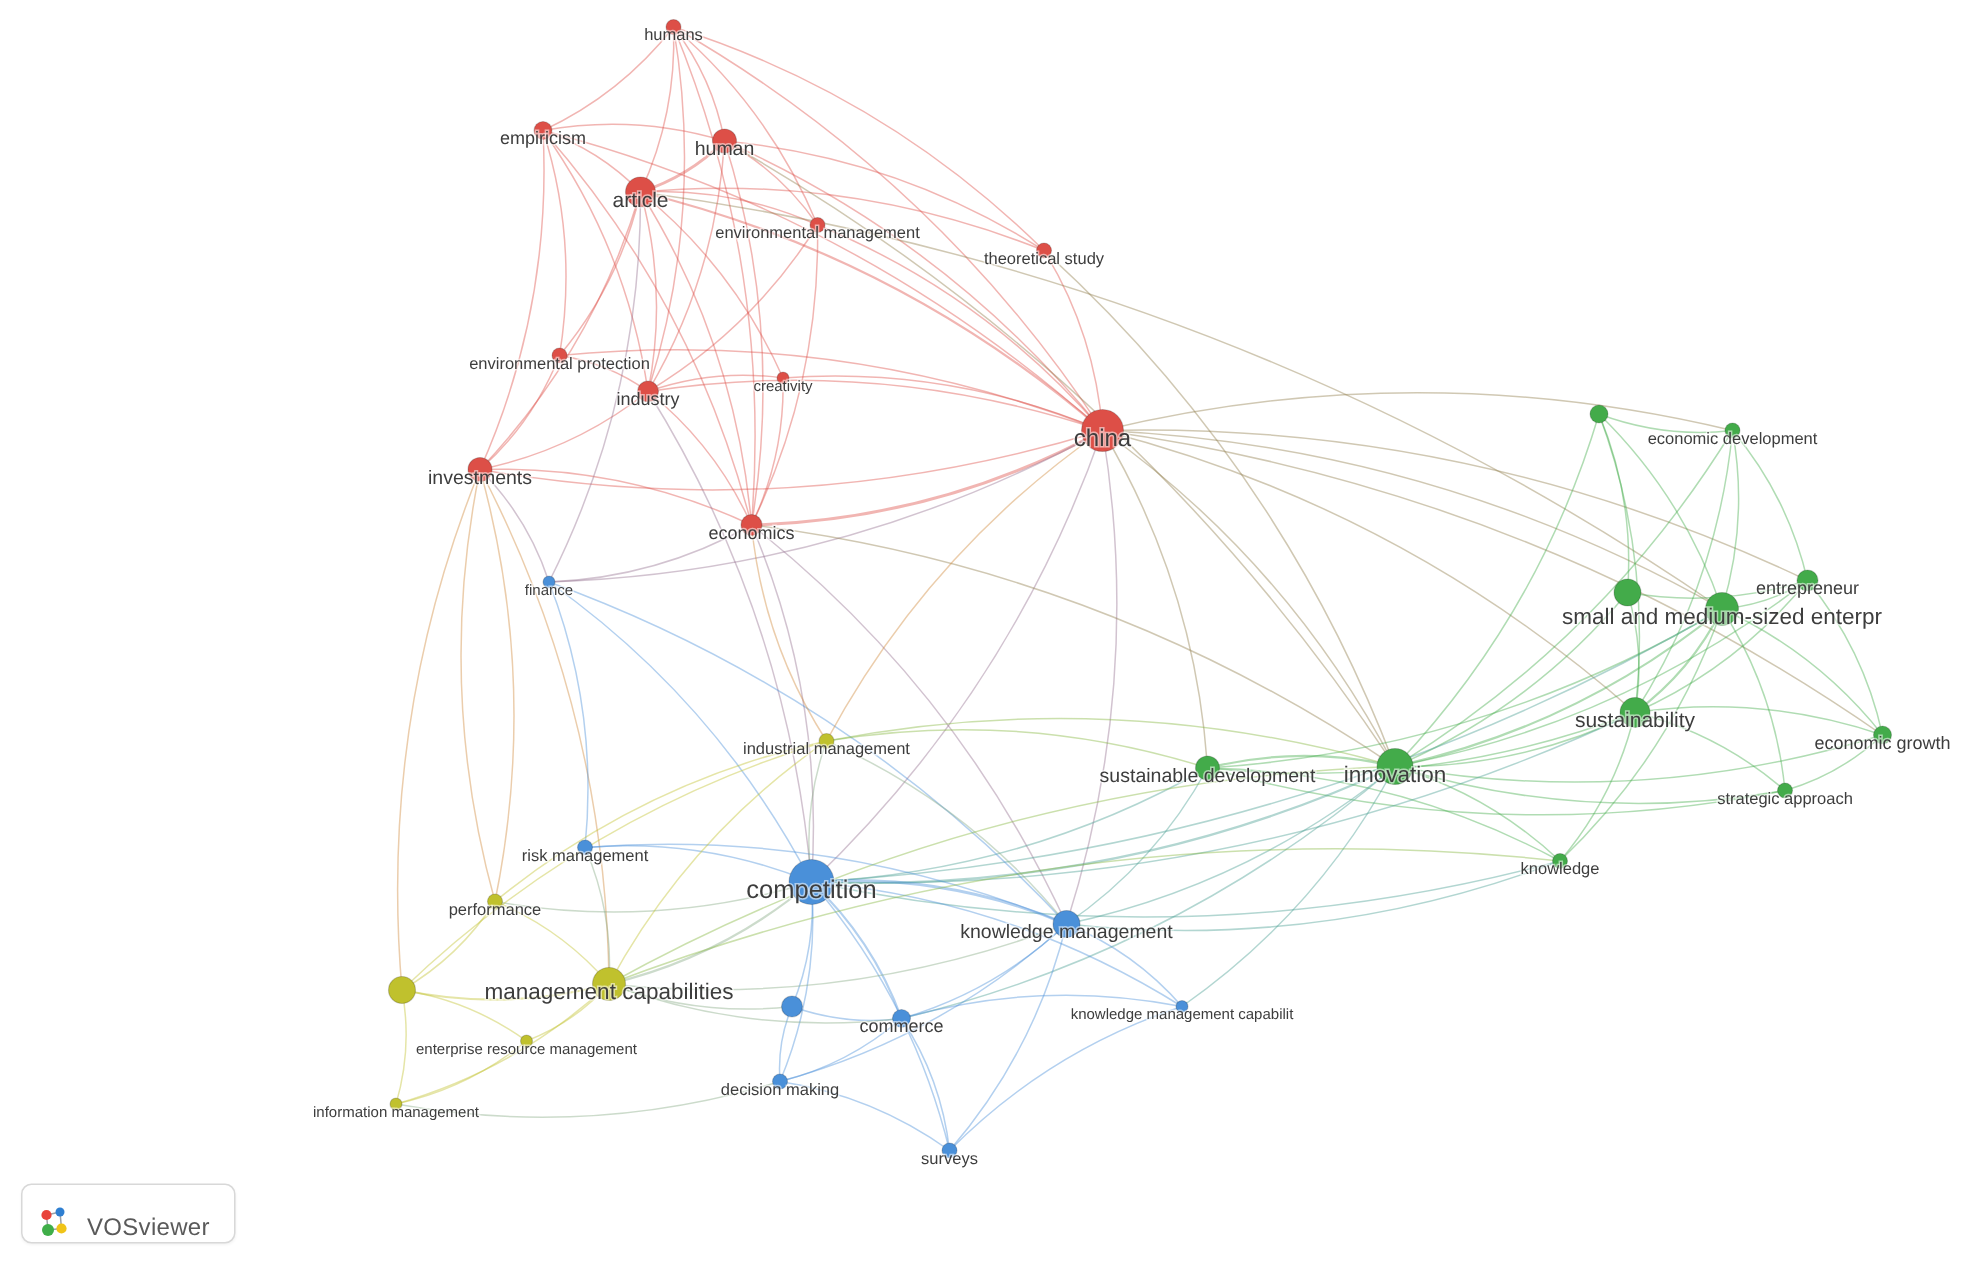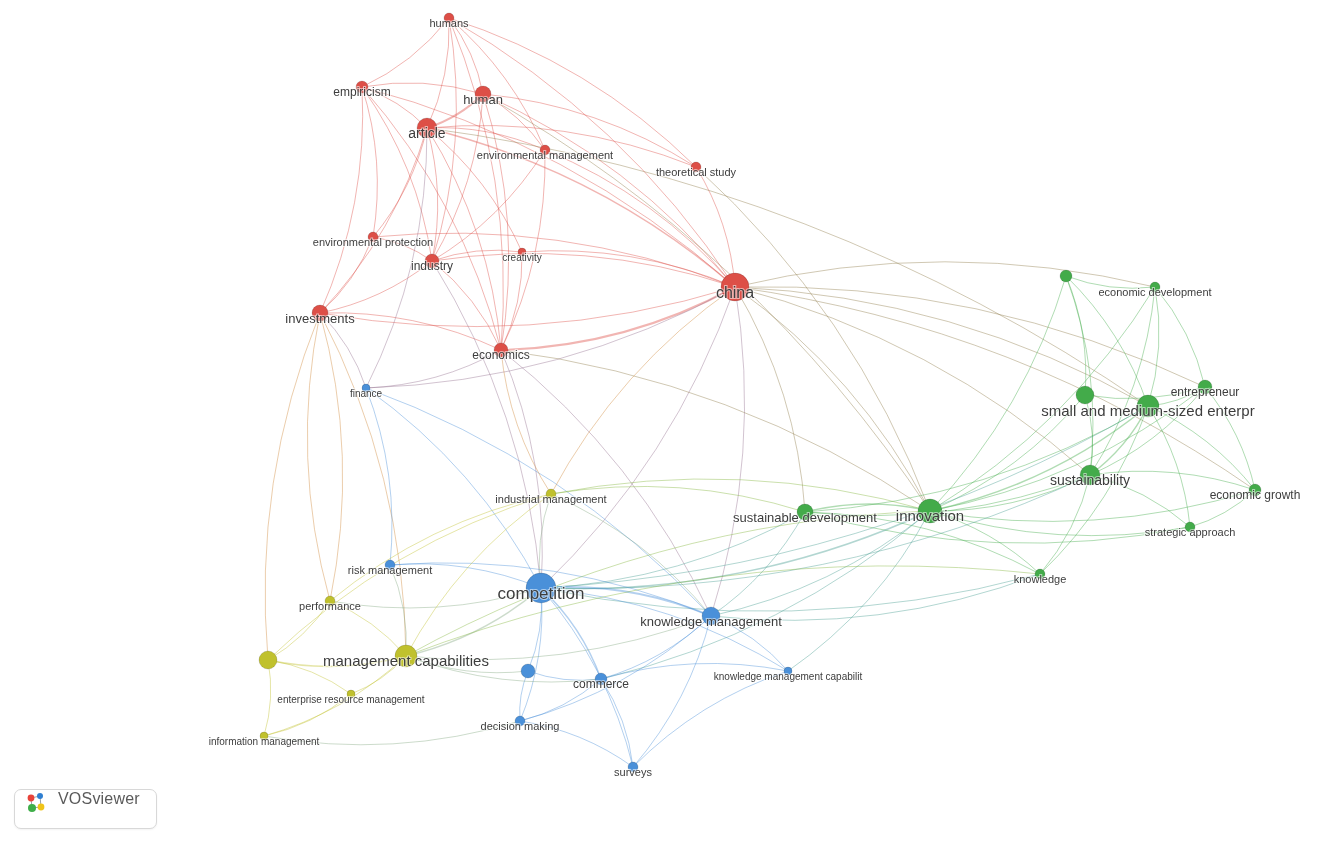--- a/index.html
+++ b/index.html
@@ -12,21 +12,21 @@
   svg.net text{
     font-family:"Liberation Sans",sans-serif;
     fill:#3d3d3d;
     paint-order:stroke;
     stroke:#ffffff;
     stroke-width:2px;
     stroke-opacity:.55;
   }
   .logo-badge{
     position:absolute;left:14px;top:789px;height:40px;
-    display:flex;align-items:flex-start;gap:9px;
+    display:flex;align-items:flex-end;gap:9px;
     padding:0 16px 0 10px;
     background:#ffffff;border:1px solid #d8d8d8;border-radius:7px;
     box-shadow:0 1px 2px rgba(0,0,0,.05);
     cursor:pointer;box-sizing:border-box;
   }
   .logo-text{font-size:16px;color:#5a5a5a;letter-spacing:.2px;}
 </style>
 </head>
 <body>
 

